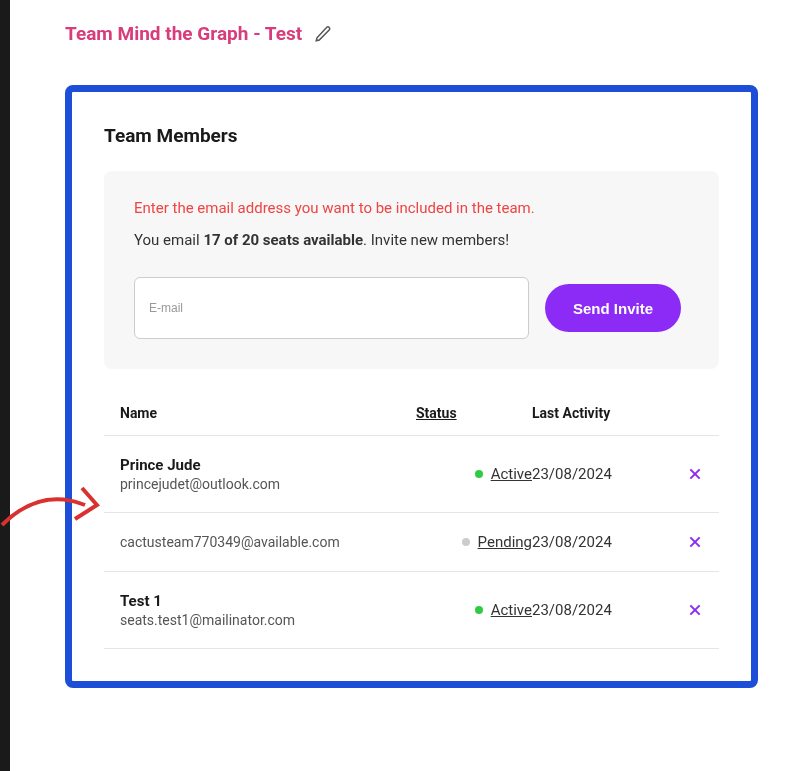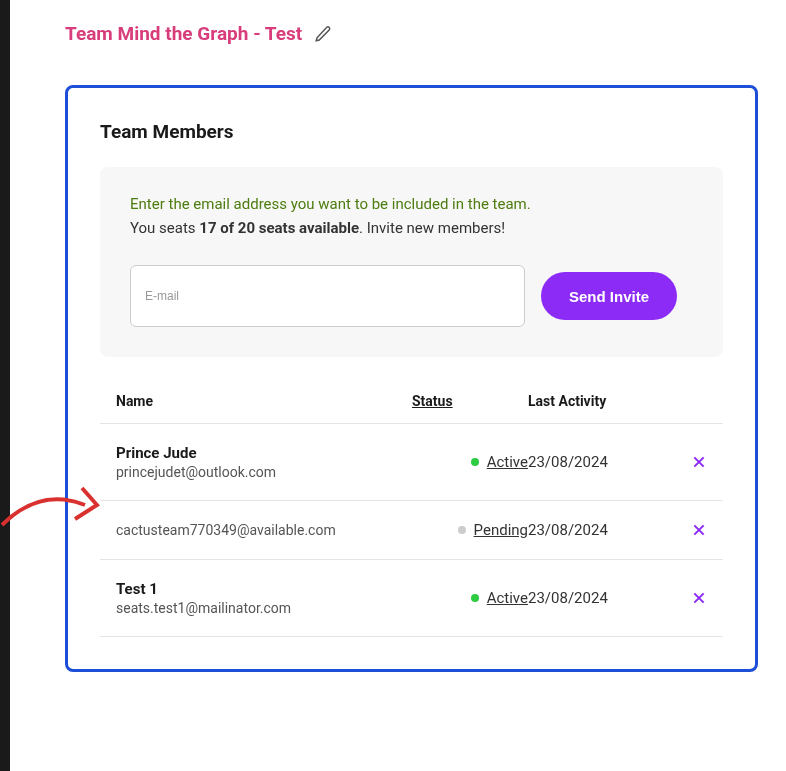--- a/index.html
+++ b/index.html
@@ -39,41 +39,41 @@
       font-size: 19px;
       font-weight: 700;
     }
     .edit-icon {
       width: 18px;
       height: 18px;
       color: #555;
       cursor: pointer;
     }
     .card {
-      border: 3px solid #1d4ed8;
+      border: 7px solid #1d4ed8;
       border-radius: 8px;
       padding: 32px;
       background: #fff;
     }
     .section-title {
       font-size: 19px;
       font-weight: 700;
       color: #1a1a1a;
       margin-bottom: 24px;
     }
     .invite-box {
       background: #f7f7f7;
       border-radius: 8px;
       padding: 28px 30px 30px 30px;
       margin-bottom: 36px;
     }
     .invite-text {
       font-size: 15px;
-      color: #4d7c0f;
-      margin-bottom: 6px;
+      color: #ef4444;
+      margin-bottom: 14px;
     }
     .seats-text {
       font-size: 15px;
       color: #333;
       margin-bottom: 28px;
     }
     .seats-bold {
       font-weight: 700;
     }
     .invite-row {
@@ -213,21 +213,21 @@
       </svg>
     </span>
   </div>
 
   <div class="card">
     <div class="section-title">Team Members</div>
 
     <div class="invite-box">
       <div class="invite-text">Enter the email address you want to be included in the team.</div>
       <div class="seats-text">
-        <span>You seats </span><span class="seats-bold">17 of 20 seats available</span><span>. Invite new members!</span>
+        <span>You email </span><span class="seats-bold">17 of 20 seats available</span><span>. Invite new members!</span>
       </div>
       <div class="invite-row">
         <input type="text" class="email-input" placeholder="E-mail" style="">
         <button class="send-invite-btn">Send Invite</button>
       </div>
     </div>
 
     <div class="table-header">
       <div class="col-name">Name</div>
       <div class="col-status">Status</div>

